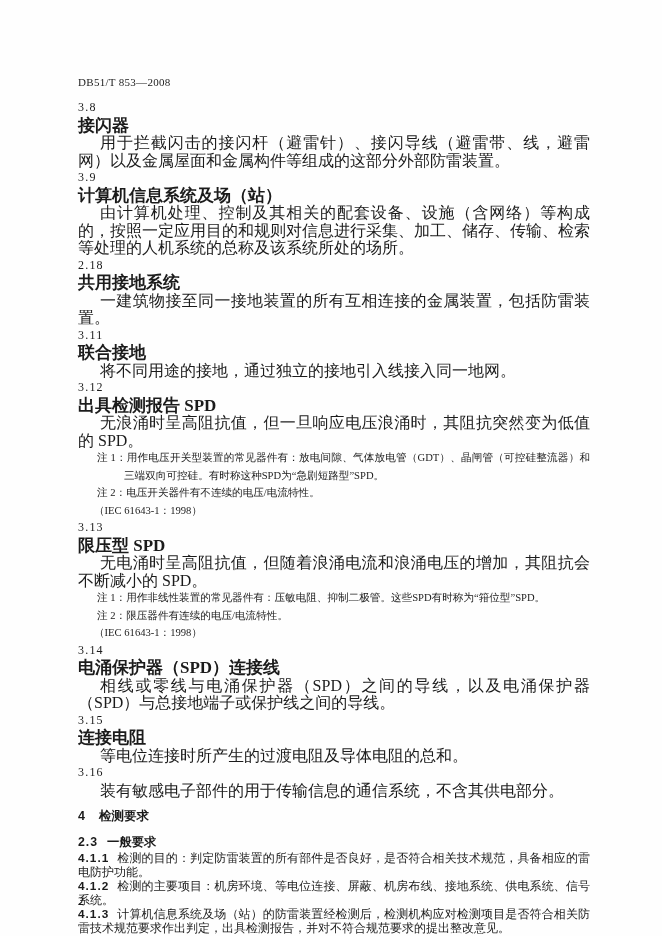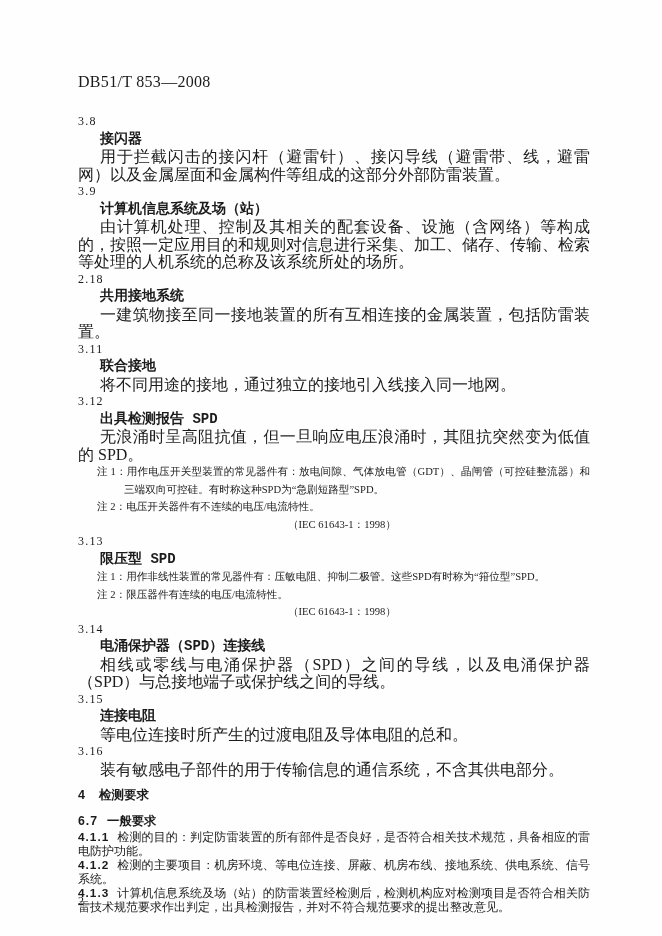--- a/index.html
+++ b/index.html
@@ -8,45 +8,43 @@
     width:662px; height:936px;
     background:#fefefe;
     color:#1b1b1b;
     font-family:"Liberation Serif","DejaVu Serif",serif;
     overflow:hidden;
   }
   .content {
     position:absolute; left:78px; top:74px; width:512px;
   }
   .doc-header {
-    font-size:16px; line-height:16px; letter-spacing:0.3px;
-    margin-bottom:23px;
+    font-size:11px; line-height:16px; letter-spacing:0.3px;
+    margin-bottom:9px;
   }
   p { margin:0; }
   .sec-num {
     font-size:12px; line-height:17.5px; letter-spacing:1.2px;
   }
   .term-title {
-    font-family:Liberation Mono, monospace;
-    font-weight:bold; font-size:14px; line-height:17.5px;
-    margin-left:22px;
+    font-family:Liberation Serif, serif;
+    font-weight:bold; font-size:17px; line-height:17.5px;
   }
   .body-para {
     font-size:16px; line-height:17.5px;
     text-indent:22px; text-align:justify;
   }
   .note {
     font-size:10.6px; line-height:17.5px;
     margin-left:19px; padding-left:27px; text-indent:-27px;
     text-align:justify;
   }
   .ref {
     font-size:10.6px; line-height:17.5px;
     margin-left:16px;
-    text-align:center;
   }
   .chapter-heading {
     font-family:"Liberation Sans","DejaVu Sans",sans-serif;
     font-weight:bold; font-size:12.5px; line-height:17.5px;
     margin-top:9px;
   }
   .chapter-heading .h-num { margin-right:13px; letter-spacing:1px; }
   .section-heading {
     font-family:"Liberation Sans","DejaVu Sans",sans-serif;
     font-weight:bold; font-size:12.3px; line-height:17.5px;
@@ -103,20 +101,21 @@
       <p class="term-title">出具检测报告 SPD</p>
       <p class="body-para">无浪涌时呈高阻抗值，但一旦响应电压浪涌时，其阻抗突然变为低值的 SPD。</p>
       <p class="note">注 1：用作电压开关型装置的常见器件有：放电间隙、气体放电管（GDT）、晶闸管（可控硅整流器）和三端双向可控硅。有时称这种SPD为“急剧短路型”SPD。</p>
       <p class="note">注 2：电压开关器件有不连续的电压/电流特性。</p>
       <p class="ref">（IEC 61643-1：1998）</p>
     </section>
 
     <section>
       <p class="sec-num">3.13</p>
       <p class="term-title">限压型 SPD</p>
+      <p class="body-para">无电涌时呈高阻抗值，但随着浪涌电流和浪涌电压的增加，其阻抗会不断减小的 SPD。</p>
       <p class="note">注 1：用作非线性装置的常见器件有：压敏电阻、抑制二极管。这些SPD有时称为“箝位型”SPD。</p>
       <p class="note">注 2：限压器件有连续的电压/电流特性。</p>
       <p class="ref">（IEC 61643-1：1998）</p>
     </section>
 
     <section>
       <p class="sec-num">3.14</p>
       <p class="term-title">电涌保护器（SPD）连接线</p>
       <p class="body-para">相线或零线与电涌保护器（SPD）之间的导线，以及电涌保护器（SPD）与总接地端子或保护线之间的导线。</p>
     </section>
@@ -130,21 +129,21 @@
     <section>
       <p class="sec-num">3.16</p>
       <p class="body-para">装有敏感电子部件的用于传输信息的通信系统，不含其供电部分。</p>
     </section>
 
     <section>
       <p class="chapter-heading">
         <span class="h-num">4</span><span>检测要求</span>
       </p>
       <p class="section-heading">
-        <span class="h-num">6.7</span><span>一般要求</span>
+        <span class="h-num">2.3</span><span>一般要求</span>
       </p>
       <p class="clause">
         <span class="clause-num">4.1.1</span><span>检测的目的：判定防雷装置的所有部件是否良好，是否符合相关技术规范，具备相应的雷电防护功能。</span>
       </p>
       <p class="clause">
         <span class="clause-num">4.1.2</span><span>检测的主要项目：机房环境、等电位连接、屏蔽、机房布线、接地系统、供电系统、信号系统。</span>
       </p>
       <p class="clause">
         <span class="clause-num">4.1.3</span><span>计算机信息系统及场（站）的防雷装置经检测后，检测机构应对检测项目是否符合相关防雷技术规范要求作出判定，出具检测报告，并对不符合规范要求的提出整改意见。</span>
       </p>

